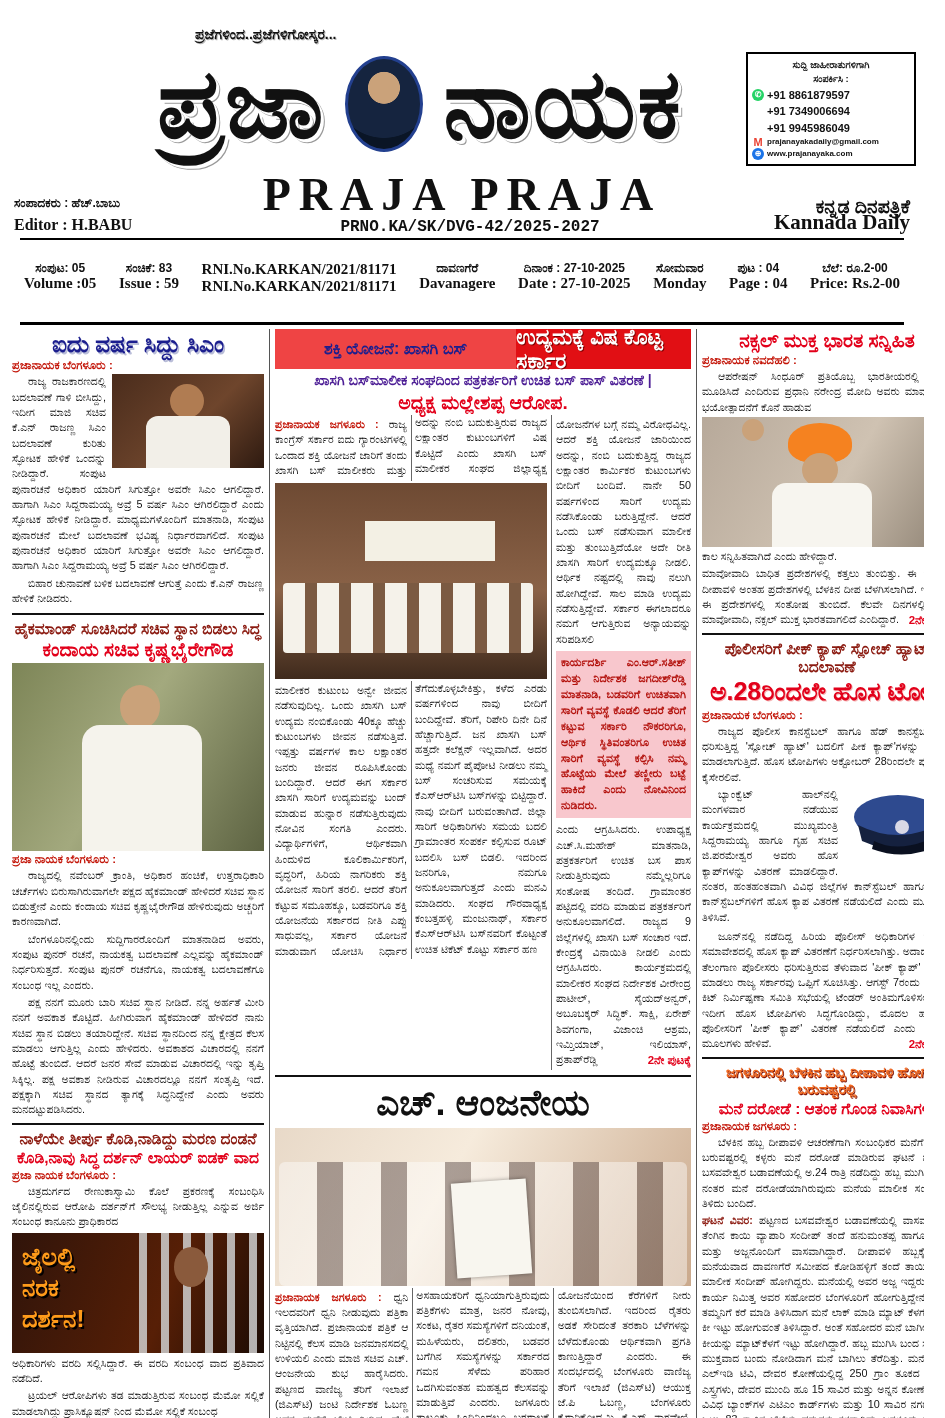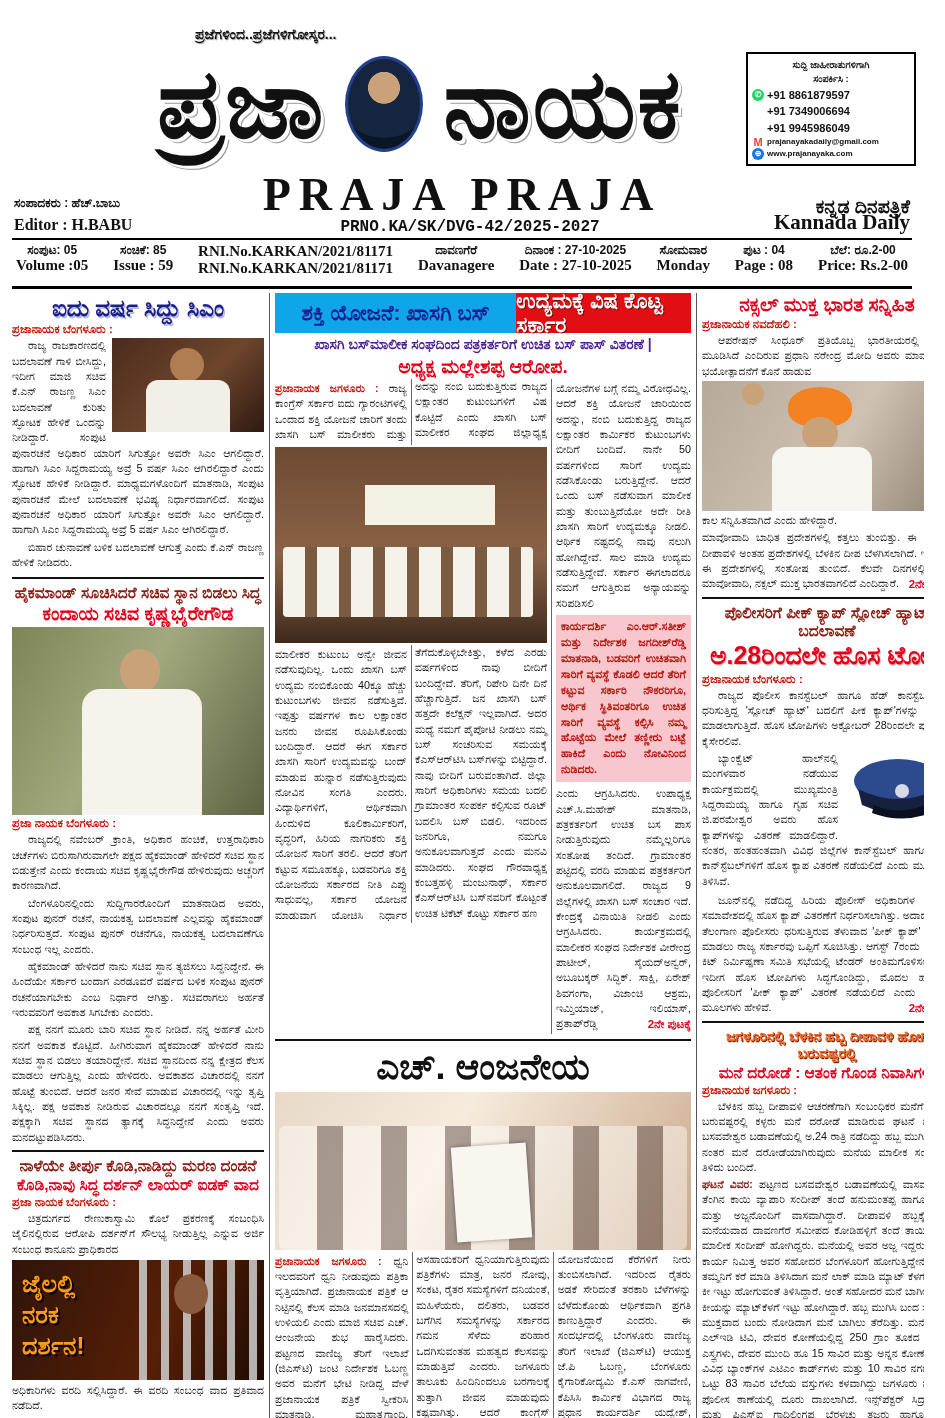--- a/index.html
+++ b/index.html
@@ -30,22 +30,22 @@
   .title-en{position:absolute;top:168px;left:0;width:100%;text-align:center;
             font-family:"Liberation Serif",serif;font-size:46px;font-weight:bold;letter-spacing:8px;}
   .editor-kn{position:absolute;top:196px;left:14px;font-size:12px;font-weight:bold;}
   .editor-en{position:absolute;top:216px;left:14px;font-family:"Liberation Serif",serif;
              font-size:16px;font-weight:bold;}
   .prno{position:absolute;top:218px;left:250px;width:440px;text-align:center;
         font-family:Liberation Mono, monospace;font-size:16px;font-weight:bold;}
   .sub-en{position:absolute;top:210px;right:14px;font-family:"Liberation Serif",serif;
           font-size:21px;font-weight:bold;}
   
-  .infobar{margin:0 12px;border-top:2.5px solid #000;border-bottom:3px solid #000;
-           display:flex;justify-content:space-between;padding:3px 4px;height:40px;}
+  .infobar{margin:0 20px;border-top:2.5px solid #000;border-bottom:3px solid #000;
+           display:flex;justify-content:space-between;padding:21px 4px;height:40px;}
   .ib-cell{text-align:center;font-weight:bold;}
   .ib-kn{font-size:12px;}
   .ib-en{font-family:Liberation Serif, serif;font-size:15px;}
   
   .content{display:flex;margin:4px 12px 0 12px;align-items:stretch;}
   .col-left{width:252px;flex:0 0 auto;padding-right:5px;}
   .col-mid{width:416px;flex:0 0 auto;border-left:1px solid #555;border-right:1px solid #555;
            padding:0 5px;}
   .col-right{width:250px;flex:0 0 auto;padding-left:5px;}
   .hr{border:none;border-top:2px solid #111;margin:5px 0;}
@@ -60,21 +60,21 @@
            text-shadow:1.5px 1.5px 0 #b9bdd8;margin:2px 0;}
   .hl-maroon{color:#8b1a10;font-weight:bold;font-size:15.5px;text-align:center;margin:3px 0 0 0;}
   .hl-red{color:#e2001a;font-weight:bold;text-align:center;margin:1px 0;}
   .hl-red.big{font-size:19px;}
   .hl-red.mid{font-size:15.5px;}
   .hl-red.huge{font-size:25px;text-shadow:1px 1px 0 #f5b5b5;}
   .kicker-orange{color:#f26a21;font-weight:bold;font-size:14px;text-align:center;
                  text-shadow:1px 1px 0 #7a1208;margin:2px 0;}
   
   .banner{display:flex;height:40px;margin-bottom:2px;}
-  .banner .b-yellow{background:#0ea5e9;color:#1b1e8e;font-weight:bold;font-size:21px;
+  .banner .b-yellow{background:#ef4444;color:#1b1e8e;font-weight:bold;font-size:16px;
         flex:0 0 58%;display:flex;align-items:center;justify-content:center;}
   .banner .b-red{background:#e10f14;color:#fff;font-weight:bold;font-size:21px;flex:1;
         display:flex;align-items:center;justify-content:center;text-shadow:1px 1px 0 #7e0000;}
   .subhead-navy{color:#4c1d95;font-weight:bold;font-size:14px;text-align:center;margin:3px 0;}
   .hl-mixed{font-weight:bold;font-size:22px;text-align:center;line-height:1.1;margin:4px 0 0 0;
             text-shadow:1.5px 2px 0 #aaa;}
   .seg-red{color:#e2001a;} .seg-green{color:#0b8a1f;}
   .hl-name{font-size:36px;font-weight:bold;text-align:center;color:#111;margin:2px 0 4px 0;}
   
   .m1-body{display:flex;}
@@ -165,42 +165,42 @@
     <div class="prno">PRNO.KA/SK/DVG-42/2025-2027</div>
     <div class="sub-en">Kannada Daily</div>
   </header>
 
   <div class="infobar">
     <div class="ib-cell">
       <div class="ib-kn">ಸಂಪುಟ: 05</div>
       <div class="ib-en">Volume :05</div>
     </div>
     <div class="ib-cell">
-      <div class="ib-kn">ಸಂಚಿಕೆ: 85</div>
+      <div class="ib-kn">ಸಂಚಿಕೆ: 83</div>
       <div class="ib-en">Issue : 59</div>
     </div>
     <div class="ib-cell">
       <div class="ib-en">RNI.No.KARKAN/2021/81171</div>
       <div class="ib-en">RNI.No.KARKAN/2021/81171</div>
     </div>
     <div class="ib-cell">
       <div class="ib-kn">ದಾವಣಗೆರೆ</div>
       <div class="ib-en">Davanagere</div>
     </div>
     <div class="ib-cell">
       <div class="ib-kn">ದಿನಾಂಕ : 27-10-2025</div>
       <div class="ib-en">Date : 27-10-2025</div>
     </div>
     <div class="ib-cell">
       <div class="ib-kn">ಸೋಮವಾರ</div>
       <div class="ib-en">Monday</div>
     </div>
     <div class="ib-cell">
       <div class="ib-kn">ಪುಟ : 04</div>
-      <div class="ib-en">Page : 08</div>
+      <div class="ib-en">Page : 04</div>
     </div>
     <div class="ib-cell">
       <div class="ib-kn">ಬೆಲೆ: ರೂ.2-00</div>
       <div class="ib-en">Price: Rs.2-00</div>
     </div>
   </div>
 
   <main class="content">
 
     <section class="col-left">
@@ -221,21 +221,20 @@
       <article>
         <h2 class="hl-maroon">ಹೈಕಮಾಂಡ್ ಸೂಚಿಸಿದರೆ ಸಚಿವ ಸ್ಥಾನ ಬಿಡಲು ಸಿದ್ಧ</h2>
         <h2 class="hl-red big">ಕಂದಾಯ ಸಚಿವ ಕೃಷ್ಣಭೈರೇಗೌಡ</h2>
         <div class="ph ph-kbg">
           <span class="figure head"></span>
           <span class="shirt"></span>
         </div>
         <div class="byline">ಪ್ರಜಾ ನಾಯಕ ಬೆಂಗಳೂರು :</div>
         <p class="body">ರಾಜ್ಯದಲ್ಲಿ ನವೆಂಬರ್ ಕ್ರಾಂತಿ, ಅಧಿಕಾರ ಹಂಚಿಕೆ, ಉತ್ತರಾಧಿಕಾರಿ ಚರ್ಚೆಗಳು ಬಿರುಸಾಗಿರುವಾಗಲೇ ಪಕ್ಷದ ಹೈಕಮಾಂಡ್ ಹೇಳಿದರೆ ಸಚಿವ ಸ್ಥಾನ ಬಿಡುತ್ತೇನೆ ಎಂದು ಕಂದಾಯ ಸಚಿವ ಕೃಷ್ಣಭೈರೇಗೌಡ ಹೇಳಿರುವುದು ಅಚ್ಚರಿಗೆ ಕಾರಣವಾಗಿದೆ.</p>
         <p class="body">ಬೆಂಗಳೂರಿನಲ್ಲಿಂದು ಸುದ್ದಿಗಾರರೊಂದಿಗೆ ಮಾತನಾಡಿದ ಅವರು, ಸಂಪುಟ ಪುನರ್ ರಚನೆ, ನಾಯಕತ್ವ ಬದಲಾವಣೆ ಎಲ್ಲವನ್ನು ಹೈಕಮಾಂಡ್ ನಿರ್ಧರಿಸುತ್ತದೆ. ಸಂಪುಟ ಪುನರ್ ರಚನೆಗೂ, ನಾಯಕತ್ವ ಬದಲಾವಣೆಗೂ ಸಂಬಂಧ ಇಲ್ಲ ಎಂದರು.</p>
-        <p class="body">ಹೈಕಮಾಂಡ್ ಹೇಳಿದರೆ ನಾನು ಸಚಿವ ಸ್ಥಾನ ತ್ಯಜಿಸಲು ಸಿದ್ಧನಿದ್ದೇನೆ. ಈ ಹಿಂದೆಯೇ ಸರ್ಕಾರ ಬಂದಾಗ ಎರಡೂವರೆ ವರ್ಷದ ಬಳಿಕ ಸಂಪುಟ ಪುನರ್ ರಚನೆಯಾಗಬೇಕು ಎಂಬ ನಿರ್ಧಾರ ಆಗಿತ್ತು. ಸಚಿವರಾಗಲು ಅರ್ಹತೆ ಇರುವವರಿಗೆ ಅವಕಾಶ ಸಿಗಬೇಕು ಎಂದರು.</p>
         <p class="body">ಪಕ್ಷ ನನಗೆ ಮೂರು ಬಾರಿ ಸಚಿವ ಸ್ಥಾನ ನೀಡಿದೆ. ನನ್ನ ಅರ್ಹತೆ ಮೀರಿ ನನಗೆ ಅವಕಾಶ ಕೊಟ್ಟಿದೆ. ಹೀಗಿರುವಾಗ ಹೈಕಮಾಂಡ್ ಹೇಳಿದರೆ ನಾನು ಸಚಿವ ಸ್ಥಾನ ಬಿಡಲು ತಯಾರಿದ್ದೇನೆ. ಸಚಿವ ಸ್ಥಾನದಿಂದ ನನ್ನ ಕ್ಷೇತ್ರದ ಕೆಲಸ ಮಾಡಲು ಆಗುತ್ತಿಲ್ಲ ಎಂದು ಹೇಳಿದರು. ಅವಕಾಶದ ವಿಚಾರದಲ್ಲಿ ನನಗೆ ಹೊಟ್ಟೆ ತುಂಬಿದೆ. ಆದರೆ ಜನರ ಸೇವೆ ಮಾಡುವ ವಿಚಾರದಲ್ಲಿ ಇನ್ನು ತೃಪ್ತಿ ಸಿಕ್ಕಿಲ್ಲ. ಪಕ್ಷ ಅವಕಾಶ ನೀಡಿರುವ ವಿಚಾರದಲ್ಲೂ ನನಗೆ ಸಂತೃಪ್ತಿ ಇದೆ. ಪಕ್ಷಕ್ಕಾಗಿ ಸಚಿವ ಸ್ಥಾನದ ತ್ಯಾಗಕ್ಕೆ ಸಿದ್ಧನಿದ್ದೇನೆ ಎಂದು ಅವರು ಮನದಟ್ಟುಪಡಿಸಿದರು.</p>
       </article>
       <hr class="hr">
       <article>
         <h2 class="hl-maroon">ನಾಳೆಯೇ ತೀರ್ಪು ಕೊಡಿ,ನಾಡಿದ್ದು ಮರಣ ದಂಡನೆ</h2>
         <h2 class="hl-red mid">ಕೊಡಿ,ನಾವು ಸಿದ್ಧ ದರ್ಶನ್ ಲಾಯರ್ ಐಡಕ್ ವಾದ</h2>
         <div class="byline">ಪ್ರಜಾ ನಾಯಕ ಬೆಂಗಳೂರು :</div>
         <p class="body">ಚಿತ್ರದುರ್ಗದ ರೇಣುಕಾಸ್ವಾಮಿ ಕೊಲೆ ಪ್ರಕರಣಕ್ಕೆ ಸಂಬಂಧಿಸಿ ಜೈಲಿನಲ್ಲಿರುವ ಆರೋಪಿ ದರ್ಶನ್‌ಗೆ ಸೌಲಭ್ಯ ನೀಡುತ್ತಿಲ್ಲ ಎನ್ನುವ ಅರ್ಜಿ ಸಂಬಂಧ ಕಾನೂನು ಪ್ರಾಧಿಕಾರದ</p>
         <div class="ph ph-jail">
           <span class="jail-bars"></span>

